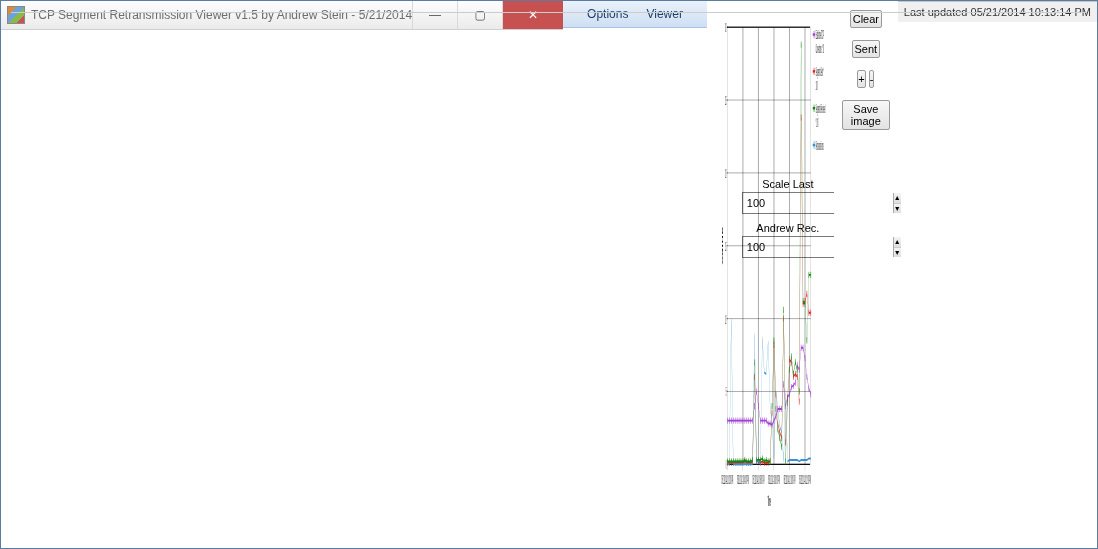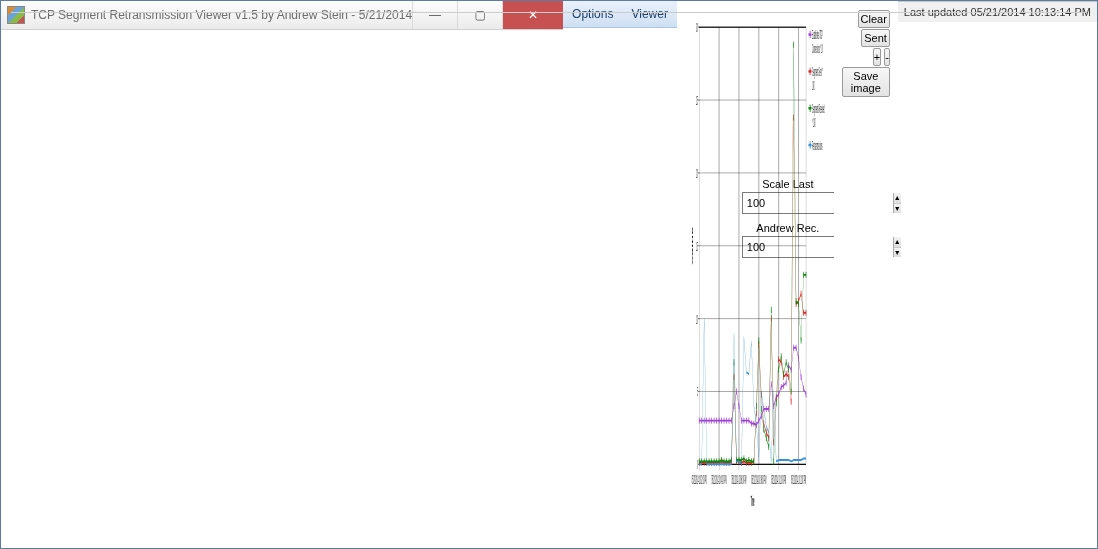--- a/index.html
+++ b/index.html
@@ -3,30 +3,30 @@
 <meta charset="utf-8">
 <style>
 html,body{margin:0;padding:0;font-family:"Segoe UI",Tahoma,sans-serif;font-size:12px;background:#fff;color:#000;overflow:hidden}
 .window{width:1098px;height:549px;display:flex;flex-direction:row;border:1px solid #5a7ca0;box-sizing:border-box;position:relative}
 .titlebar{height:28px;background:linear-gradient(#fdfdfd,#ebebeb);display:flex;align-items:center;border-bottom:1px solid #d0d0d0}
 .titlebar .sysicon{width:16px;height:16px;margin:0 6px;display:inline-block;background:linear-gradient(135deg,#d88b3a 0 25%,#6aa3d9 25% 50%,#8ab94a 50% 75%,#c95353 75% 100%);border:1px solid #888}
 .titlebar .title{flex:1;text-align:center;color:#6d6d6d;font-size:12px}
 .winbtns{display:flex;height:100%}
 .winbtn{width:44px;display:flex;align-items:center;justify-content:center;border-left:1px solid #d9d9d9;color:#555;font-family:Arial}
 .winbtn.close{background:#c75050;color:#fff;width:60px}
-.menubar{height:26px;background:linear-gradient(#eaf1fb,#cedff3);border-bottom:1px solid #a9c3e3;display:flex;align-items:center;padding:0 9px;gap:18px;color:#1b3f66}
+.menubar{height:26px;background:linear-gradient(#eaf1fb,#cedff3);border-bottom:1px solid #a9c3e3;display:flex;align-items:center;padding:0 24px;gap:18px;color:#1b3f66}
 .menubar span{cursor:default}
 .tabstrip{height:22px;display:flex;align-items:flex-end;padding:2px 6px 0 8px;background:#f4f4f4;border-bottom:1px solid #bbb}
 .tab{padding:2px 10px 3px;border:1px solid #aaa;border-bottom:none;margin-right:2px;background:#f0f0f0;border-radius:2px 2px 0 0;font-size:11px;position:relative;top:1px}
 .tab.active{background:#fff;border-bottom:1px solid #fff;z-index:2}
 .client{flex:1;background:#fff;position:relative;border-top:1px solid #fff}
 .statusbar{height:20px;border-top:1px solid #c6c6c6;background:#f0f0f0;display:flex;align-items:center;justify-content:flex-end;padding:0 6px;font-size:11px;color:#333}
 .statusbar::before{content:"";position:absolute;left:10px;right:10px;height:1px;background:#ccc}
 
-.ctrlcol{position:absolute;right:8px;top:8px;width:48px;display:flex;flex-direction:column;gap:1px;align-items:flex-end}
+.ctrlcol{position:absolute;right:8px;top:8px;width:48px;display:flex;flex-direction:column;gap:12px;align-items:center}
 .btn{background:linear-gradient(#f7f7f7,#e3e3e3);border:1px solid #9a9a9a;border-radius:2px;font-size:11px;text-align:center;padding:2px 2px;cursor:default;line-height:1.1}
 .btnrow{display:flex;gap:3px}
 .btnrow .btn{flex:1;padding:2px 0}
 .scalebox{position:absolute;right:64px;top:176px;width:92px;text-align:center;font-size:11px}
 .spinner{display:flex;border:1px solid #7a7a7a;height:20px;background:#fff;margin:2px 0 8px}
 .spinner input{flex:1;border:none;padding:0 4px;font-size:11px;outline:none}
 .spinbtns{width:16px;display:flex;flex-direction:column;border-left:1px solid #aaa}
 .spinbtns div{flex:1;display:flex;align-items:center;justify-content:center;font-size:7px;background:linear-gradient(#f4f4f4,#dedede);border-bottom:1px solid #ccc}
 .spinbtns div:last-child{border-bottom:none}
 

